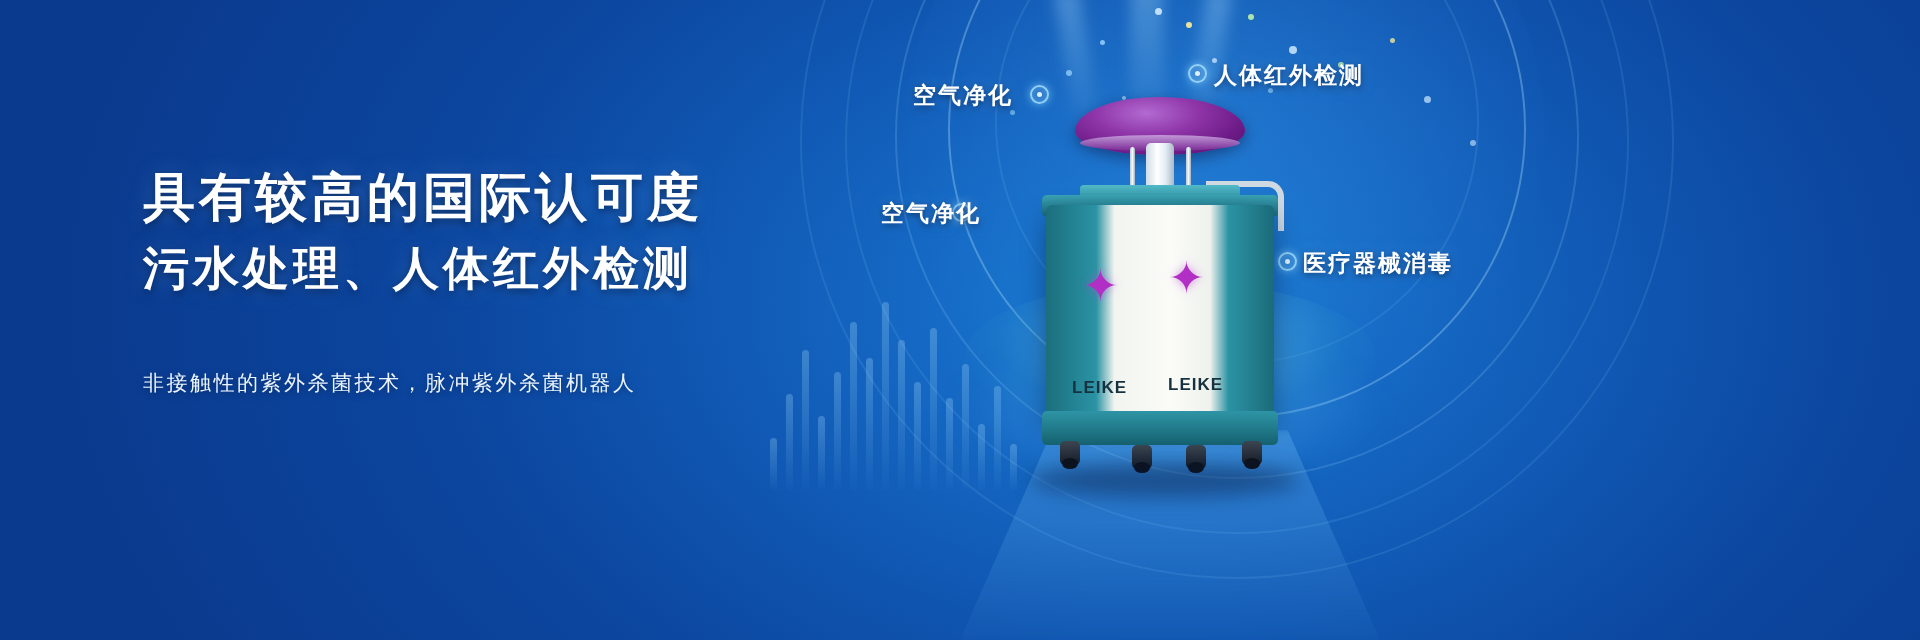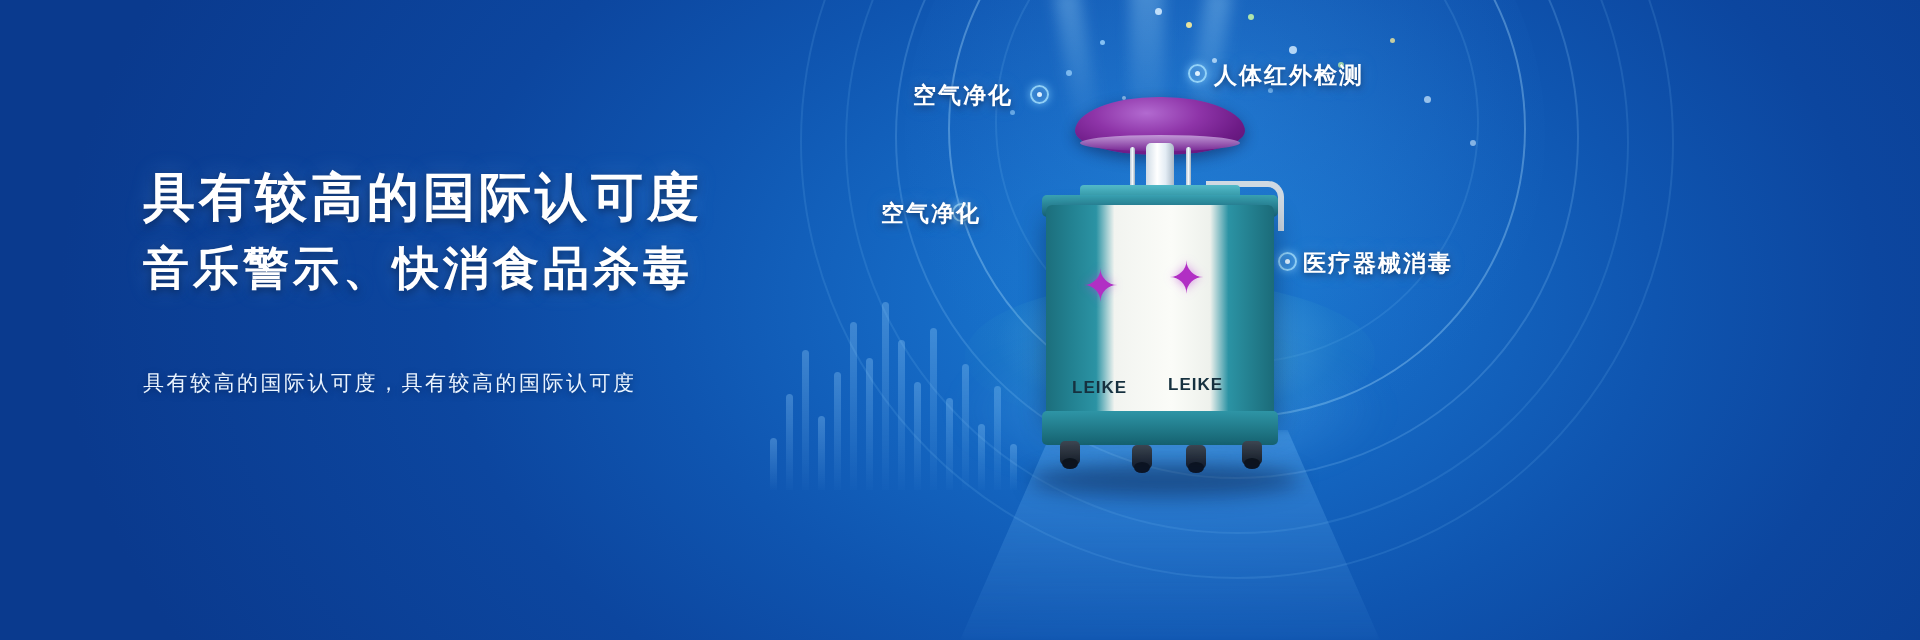--- a/index.html
+++ b/index.html
@@ -147,22 +147,22 @@
   <div class="marker sm" style="left:1188px;top:64px;"></div>
   <div class="callout" style="left:1214px;top:60px;">人体红外检测</div>
 
   <div class="marker sm" style="left:952px;top:203px;"></div>
   <div class="callout" style="left:833px;top:198px;margin-left:48px;">空气净化</div>
 
   <div class="marker sm" style="left:1278px;top:252px;"></div>
   <div class="callout" style="left:1303px;top:248px;">医疗器械消毒</div>
 
   <div class="headline h1">具有较高的国际认可度</div>
-  <div class="headline h2">音乐警示、快消食品杀毒</div>
-  <div class="sub sub2">具有较高的国际认可度，具有较高的国际认可度</div>
+  <div class="headline h2">污水处理、人体红外检测</div>
+  <div class="sub sub2">非接触性的紫外杀菌技术，脉冲紫外杀菌机器人</div>
 
   <div id="robot">
 
     <div class="floorglow" style="left:-70px;top:250px;width:440px;height:150px;"></div>
     <div class="disc" style="left:-55px;top:196px;width:410px;height:150px;"></div>
     <div class="disc" style="left:10px;top:226px;width:268px;height:104px;"></div>
 
     <div class="dome"></div>
     <div class="domeband"></div>
     <div class="lamprod" style="left:110px;"></div>

